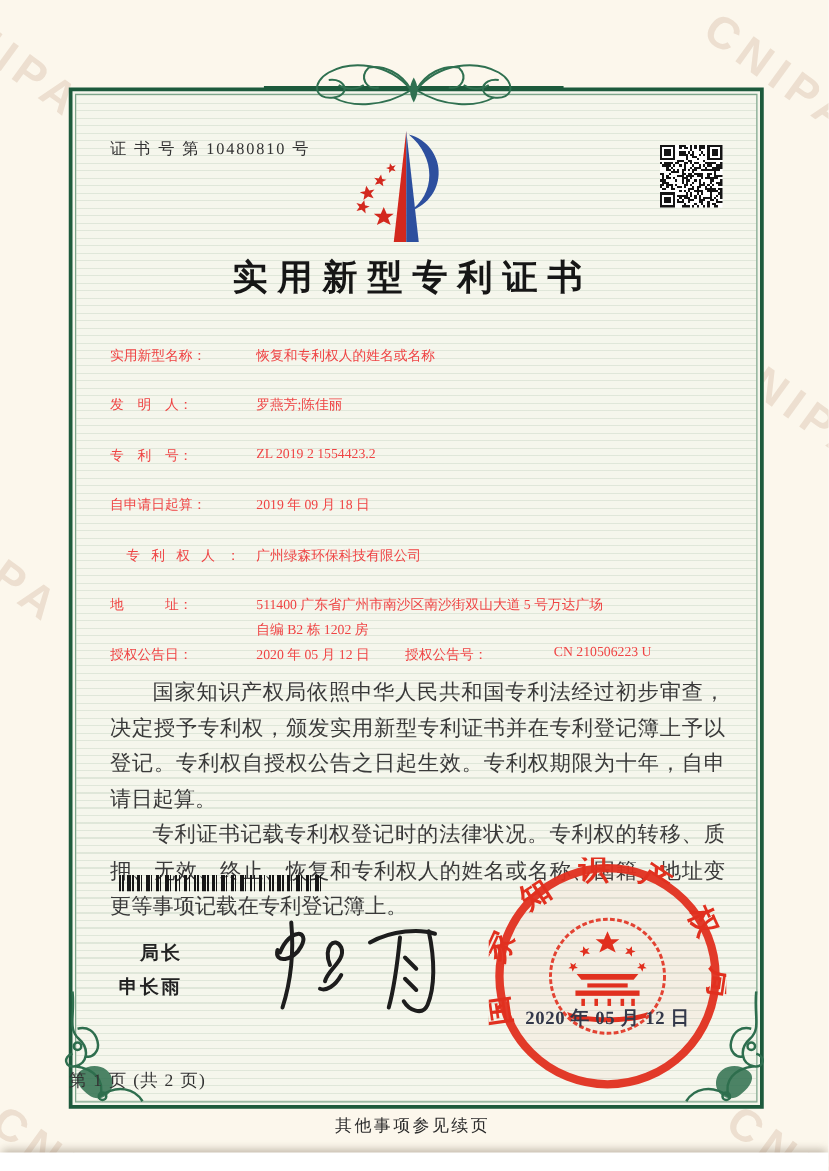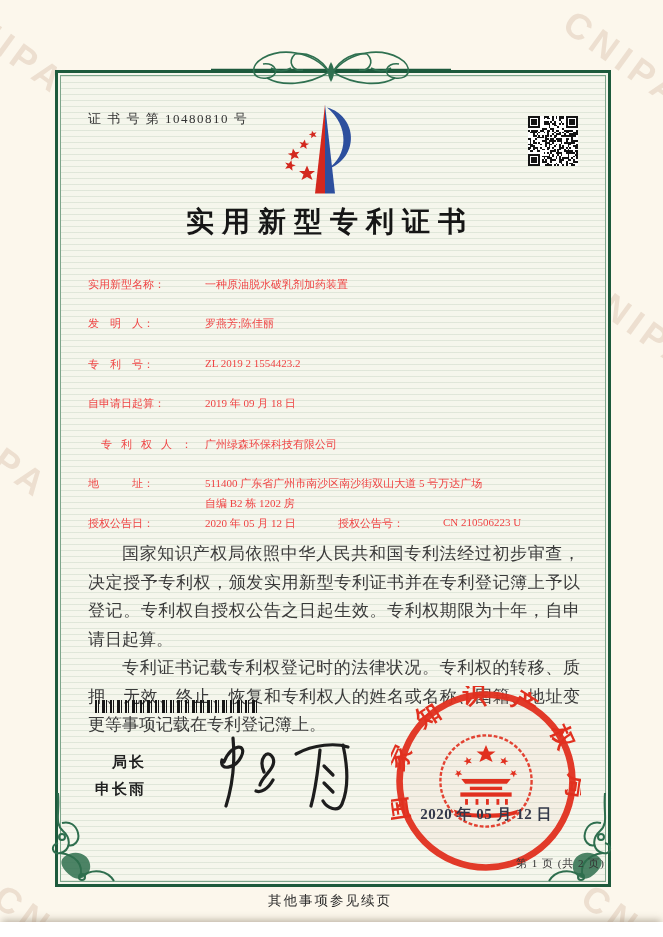--- a/index.html
+++ b/index.html
@@ -30,21 +30,21 @@
   .logo{position:absolute;left:283px;top:101px;width:80px;height:96px;}
   .qr{position:absolute;left:528px;top:116px;width:50px;height:50px;}
 
   .title{position:absolute;left:55px;top:203px;width:550px;text-align:center;
          font-size:28px;font-weight:700;letter-spacing:8px;color:#161616;}
 
   .row{position:absolute;left:88px;width:505px;height:20px;font-size:11px;color:#ef4444;}
   .row .lab{position:absolute;left:0;top:0;white-space:nowrap;}
   .row .val{position:absolute;left:117px;top:0;width:385px;white-space:nowrap;}
   .lab.sp9{letter-spacing:9px;margin-left:13px;}
-  .row .lab2{left:250px;text-align:right;}
+  .row .lab2{left:236px;text-align:right;}
   .row .valb{left:355px;width:170px;}
 
   .legal{position:absolute;left:88px;top:540px;width:492px;font-size:17px;
          line-height:1.68;color:#3a3a3a;text-align:justify;}
   .legal p{margin:0;text-indent:2em;}
 
   .barcode{position:absolute;left:95px;top:700px;width:162px;height:13px;
      background:repeating-linear-gradient(90deg,
        #161616 0 2px, transparent 2px 3px,
        #161616 3px 4px, transparent 4px 7px,
@@ -53,22 +53,22 @@
 
   .director{position:absolute;left:95px;top:753px;font-family:"Liberation Sans","DejaVu Sans",sans-serif;
             font-weight:700;font-size:15px;color:#222;}
   .director div{margin-bottom:8px;letter-spacing:2px;text-align:right;}
   .sig{position:absolute;left:196px;top:730px;width:172px;height:92px;}
 
   .seal{position:absolute;left:391px;top:686px;width:190px;height:190px;}
   .seal-date{position:absolute;left:391px;top:805px;width:190px;text-align:center;
              font-size:15px;font-weight:700;color:#33384a;letter-spacing:0.5px;}
 
-  .page-info{position:absolute;left:55px;top:856px;width:550px;text-align:right;
-             font-size:11px;color:#333;letter-spacing:1px;}
+  .page-info{position:absolute;left:55px;top:856px;width:550px;text-align:left;
+             font-size:14px;color:#333;letter-spacing:1px;}
   .footer-note{position:absolute;left:55px;top:892px;width:550px;text-align:center;
              font-size:13.5px;color:#2b2b2b;letter-spacing:2px;}
 
   .bottom-edge{position:absolute;left:0;right:0;bottom:0;height:15px;background:#ffffff;
              box-shadow:0 -4px 7px -2px rgba(125,112,92,0.5);}
 </style>
 </head>
 <body>
 
 <svg width="0" height="0" style="position:absolute">
@@ -469,21 +469,21 @@
           <rect x="25" y="28" width="1" height="1"></rect>
           <rect x="26" y="28" width="1" height="1"></rect>
         </g>
     </g>
   </svg>
 
   <div class="title">实用新型专利证书</div>
 
   <div class="row" style="top:277px">
     <span class="lab">实用新型名称：</span>
-    <span class="val">一种原油脱水破乳剂加药装置</span>
+    <span class="val">恢复和专利权人的姓名或名称</span>
   </div>
   <div class="row" style="top:316px">
     <span class="lab">发　明　人：</span>
     <span class="val">罗燕芳;陈佳丽</span>
   </div>
   <div class="row" style="top:357px">
     <span class="lab">专　利　号：</span>
     <span class="val">ZL 2019 2 1554423.2</span>
   </div>
   <div class="row" style="top:396px">

